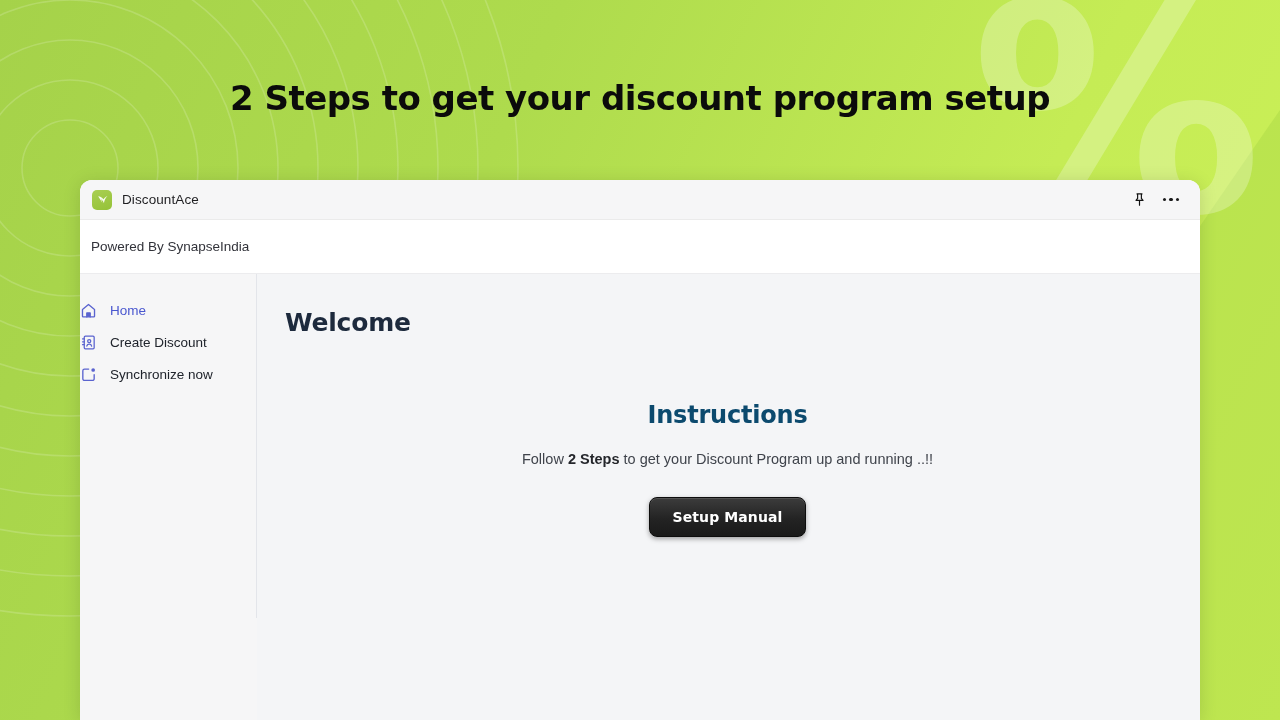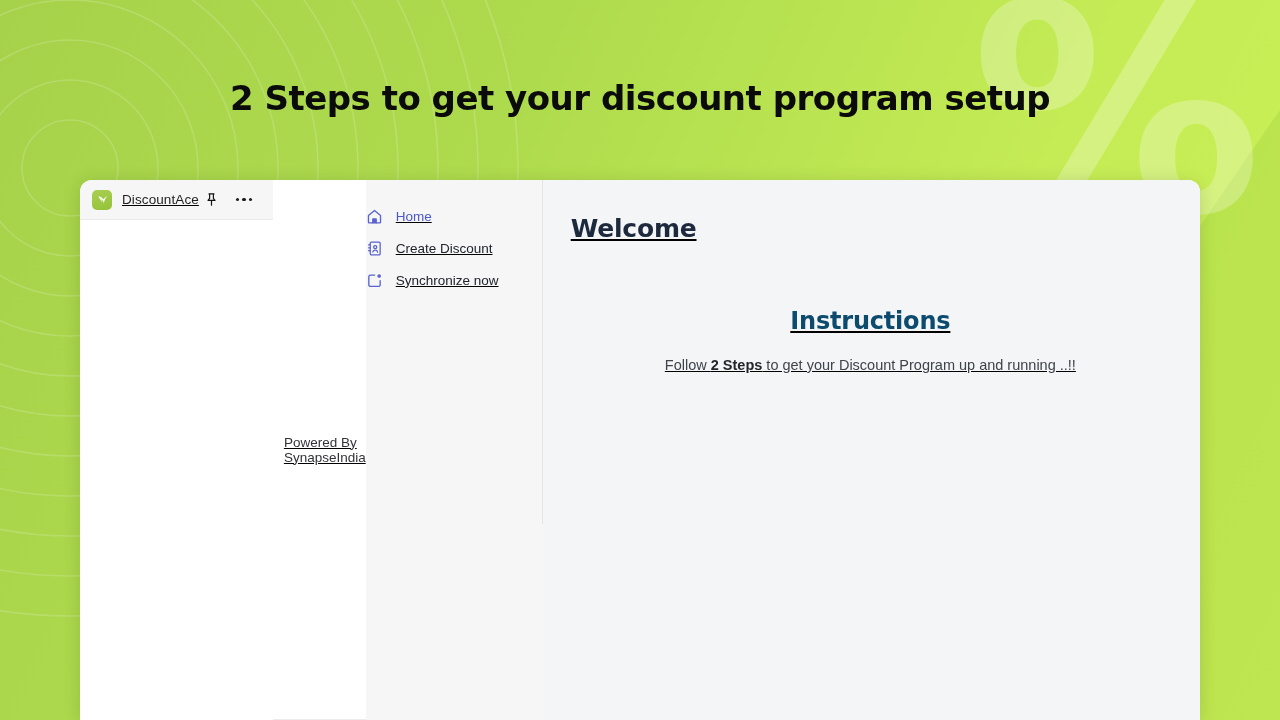--- a/index.html
+++ b/index.html
@@ -63,22 +63,21 @@
     position: absolute;
     left: 80px;
     top: 180px;
     width: 1120px;
     height: 540px;
     background: #ffffff;
     border-radius: 12px 12px 0 0;
     box-shadow: 0 2px 18px rgba(0,0,0,0.13);
     overflow: hidden;
     display: flex;
-    flex-direction: row;
-    text-decoration: underline;
+    flex-direction: column;
   }
 
   
   .titlebar {
     height: 40px;
     flex: 0 0 40px;
     background: #f6f6f7;
     border-bottom: 1px solid #ebebeb;
     display: flex;
     align-items: center;
@@ -314,18 +313,19 @@
       <main class="content">
         <h1 class="welcome">Welcome</h1>
 
         <div class="center-block">
           <h2 class="instructions-title">Instructions</h2>
 
           <p class="instructions-text">
             <span>Follow </span><b>2 Steps</b><span> to get your Discount Program up and running ..!!</span>
           </p>
 
+          <button class="setup-btn">Setup Manual</button>
         </div>
       </main>
 
     </div>
   </div>
 </div>
 
 </body></html>

